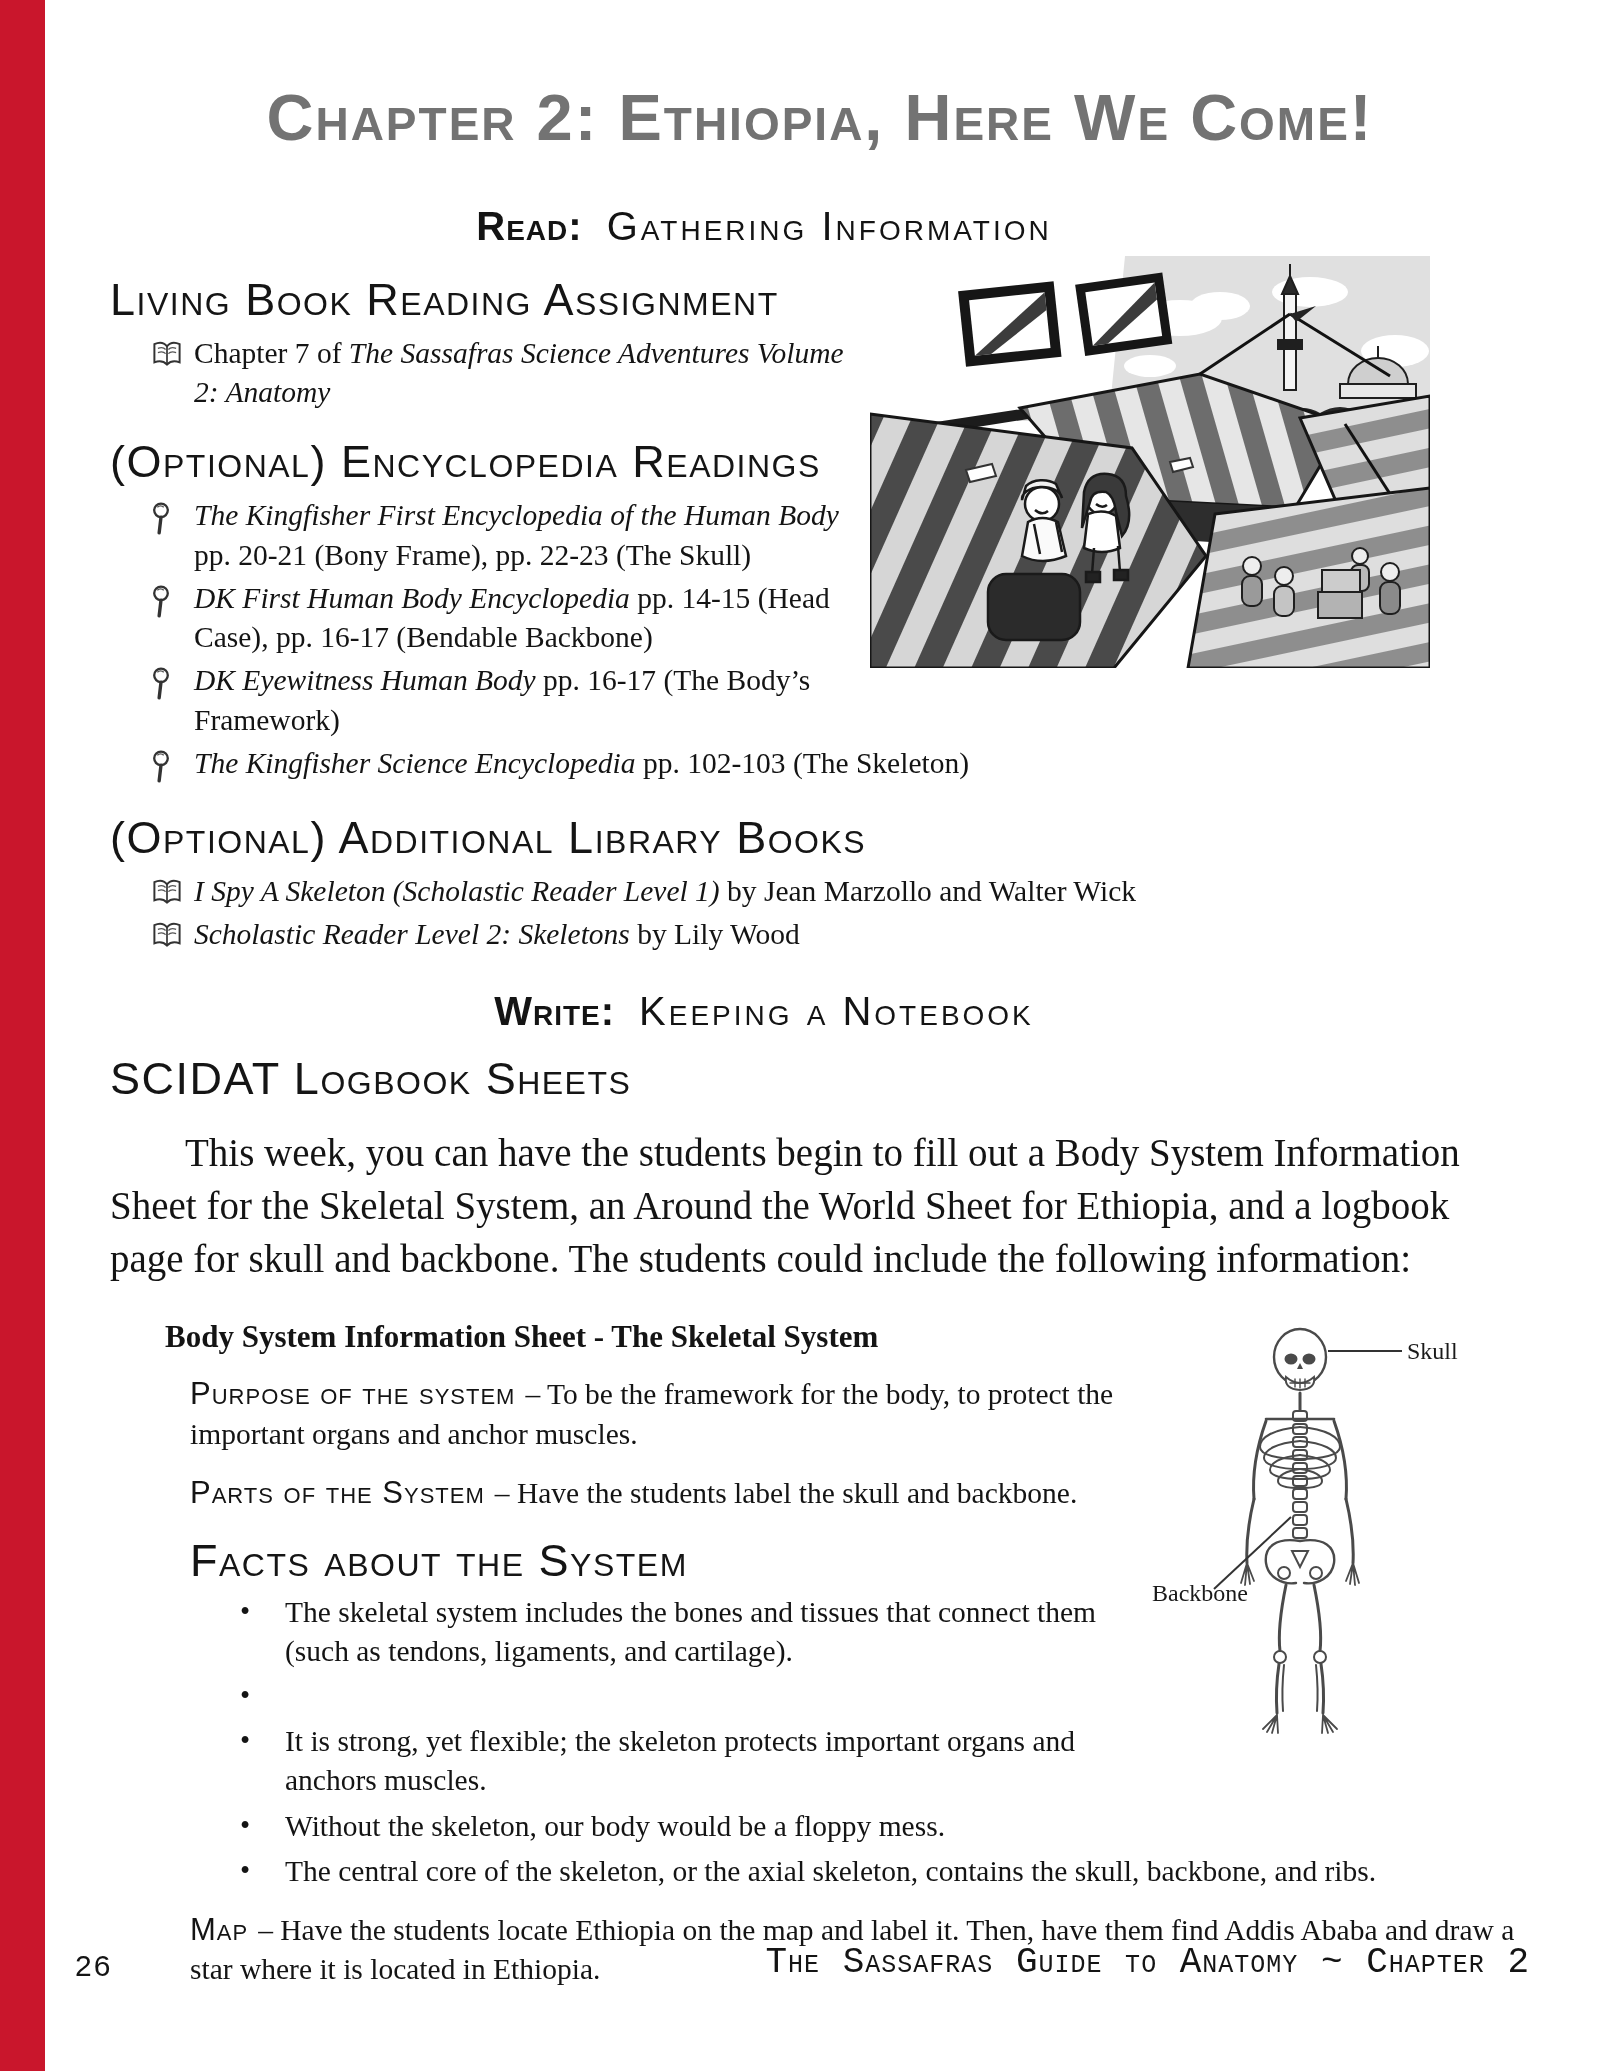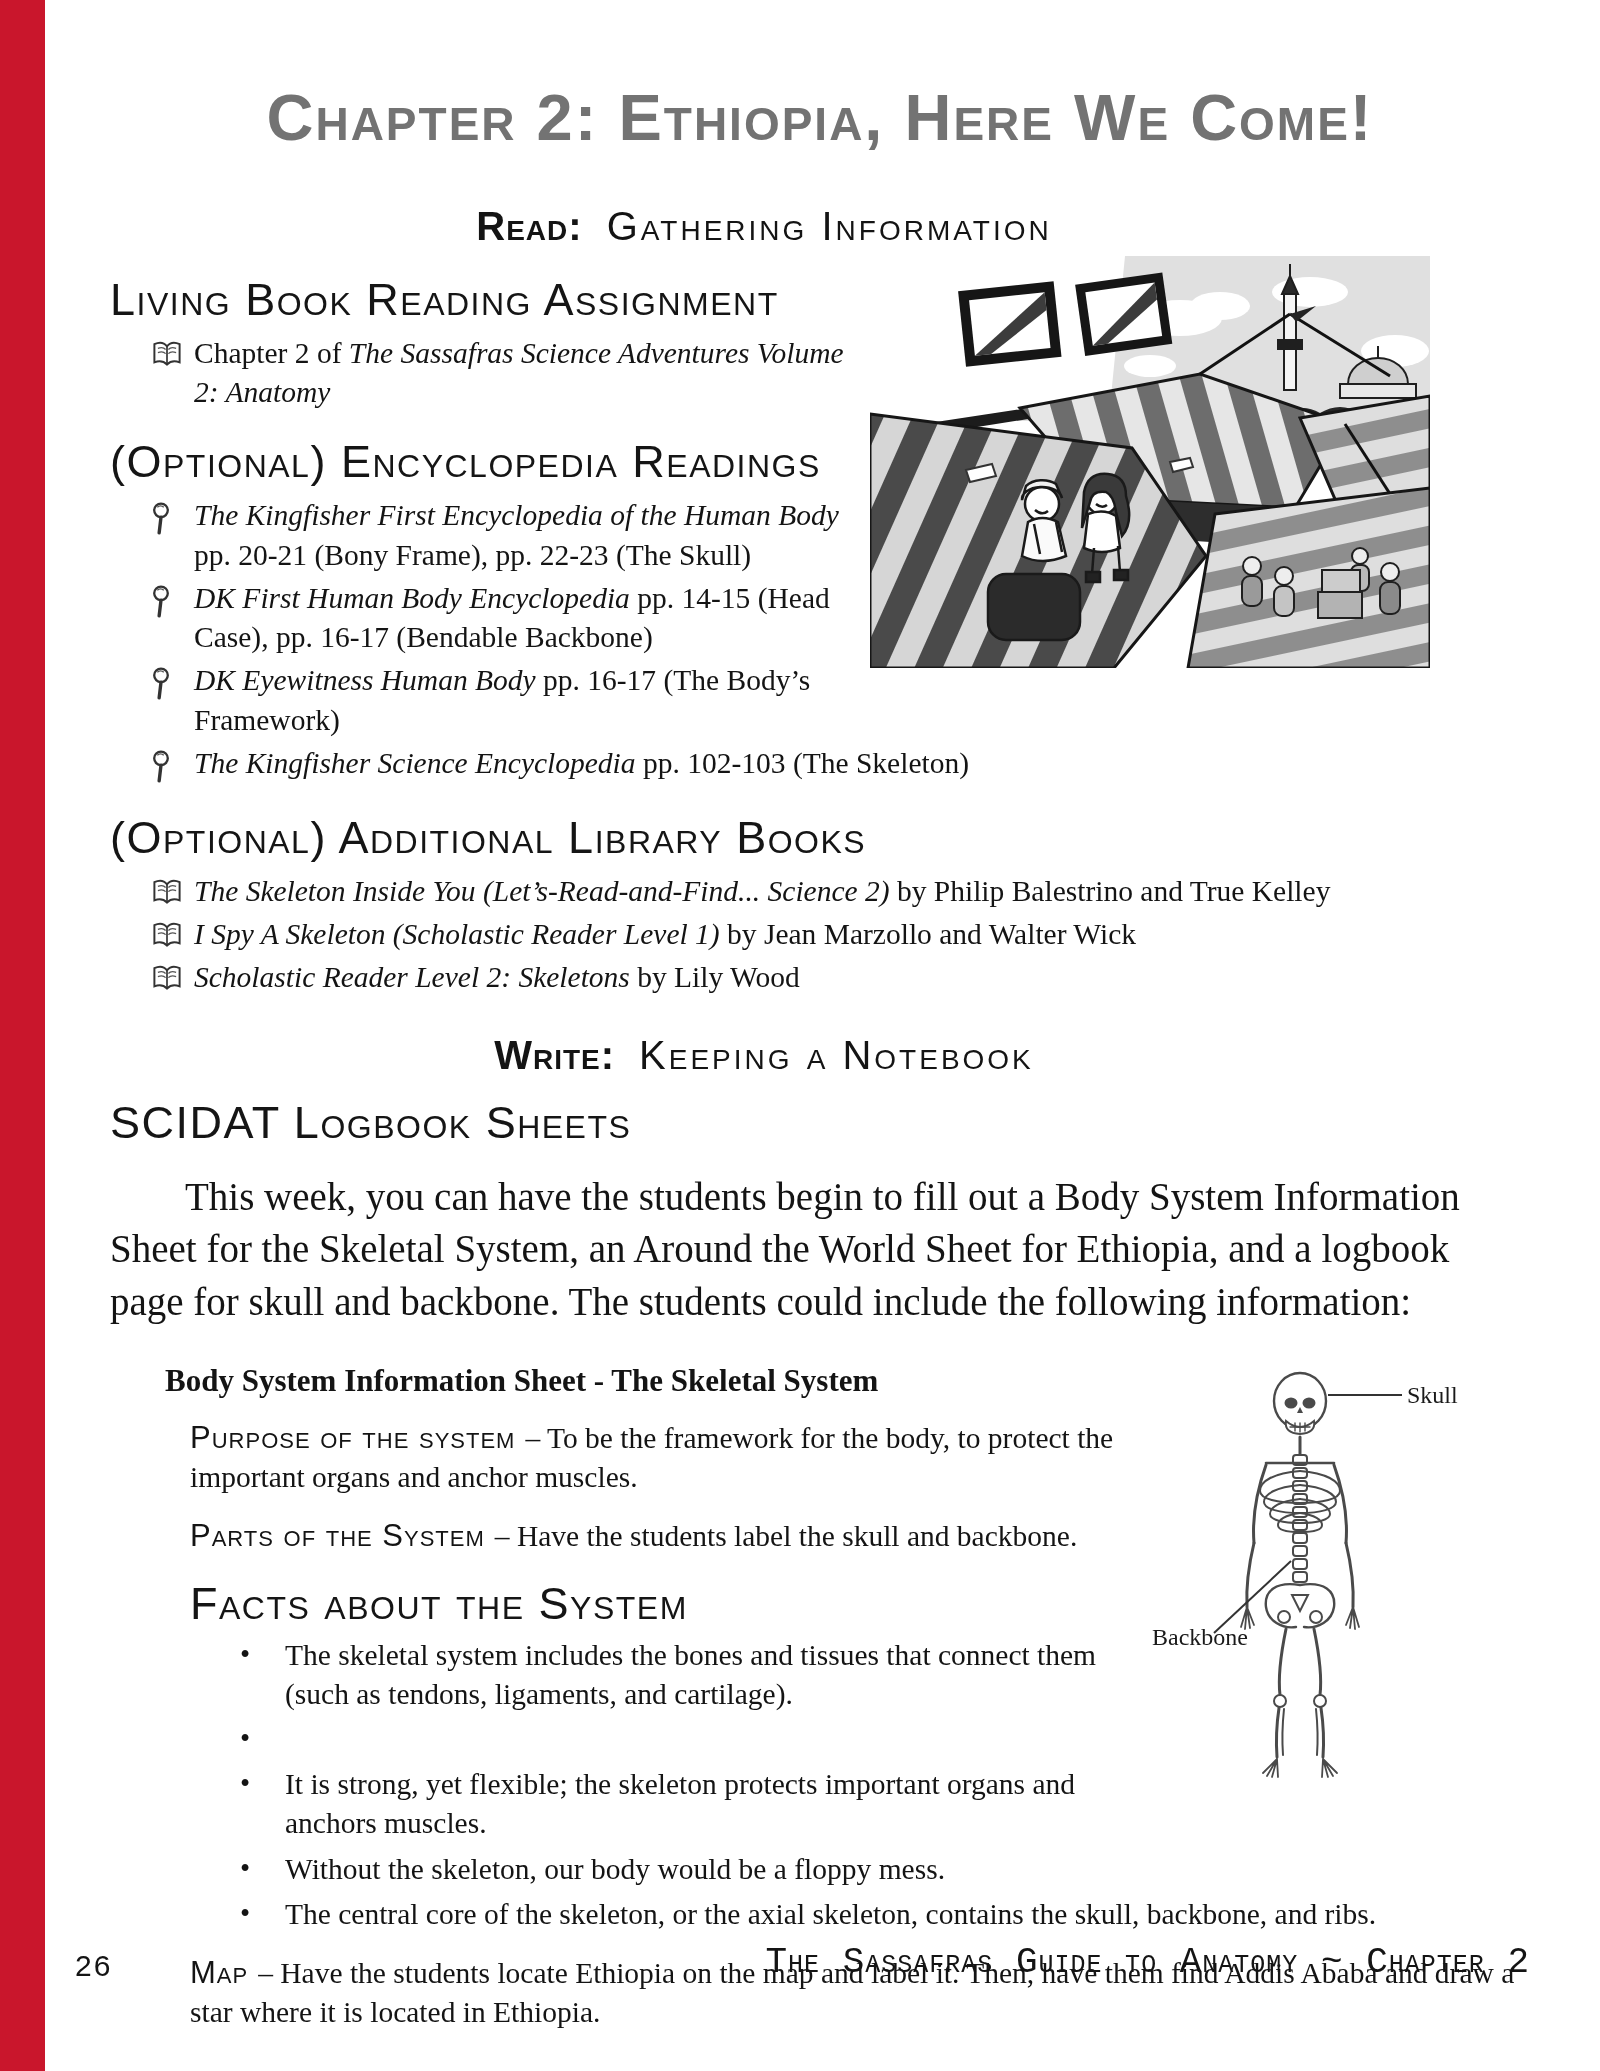--- a/index.html
+++ b/index.html
@@ -169,21 +169,21 @@
   <h3 class="sub">Living Book Reading Assignment</h3>
   <ul class="ref-list">
     <li>
       <span class="li-icon">
         <svg width="34" height="28" viewBox="0 0 22 20">
             <path d="M2 3 C6 1 9 2 11 4.5 C13 2 16 1 20 3 L20 16 C16 14.5 13 15.5 11 17.5 C9 15.5 6 14.5 2 16 Z" fill="#ffffff" stroke="#333" stroke-width="1.4"></path>
             <line x1="11" y1="4.5" x2="11" y2="17.5" stroke="#333" stroke-width="1.2"></line>
             <path d="M4.5 6 C7 5 9 5.6 10 6.8 M4.5 9 C7 8 9 8.6 10 9.8 M12 6.8 C13 5.6 15 5 17.5 6 M12 9.8 C13 8.6 15 8 17.5 9" fill="none" stroke="#555" stroke-width="0.9"></path>
           </svg>
       </span>
-      <span class="li-text"><span>Chapter 2 of </span><em>The Sassafras Science Adventures Volume 2: Anatomy</em></span>
+      <span class="li-text"><span>Chapter 7 of </span><em>The Sassafras Science Adventures Volume 2: Anatomy</em></span>
     </li>
   </ul>
 
   <h3 class="sub">(Optional) Encyclopedia Readings</h3>
   <ul class="ref-list">
     <li>
       <span class="li-icon">
         <svg width="22" height="34" viewBox="0 0 14 22">
             <circle cx="7" cy="5.4" r="4.4" fill="#ffffff" stroke="#333" stroke-width="1.5"></circle>
             <path d="M4.6 3.4 a3 3 0 0 1 4.2 0" fill="none" stroke="#555" stroke-width="1"></path>
@@ -219,30 +219,20 @@
             <path d="M4.6 3.4 a3 3 0 0 1 4.2 0" fill="none" stroke="#555" stroke-width="1"></path>
             <path d="M7 9.8 Q6.4 15 5.8 20" fill="none" stroke="#333" stroke-width="2.2" stroke-linecap="round"></path>
           </svg>
       </span>
       <span class="li-text"><em>The Kingfisher Science Encyclopedia</em><span> pp. 102-103 (The Skeleton)</span></span>
     </li>
   </ul>
 
   <h3 class="sub clear">(Optional) Additional Library Books</h3>
   <ul class="ref-list">
-    <li>
-      <span class="li-icon">
-        <svg width="34" height="28" viewBox="0 0 22 20">
-            <path d="M2 3 C6 1 9 2 11 4.5 C13 2 16 1 20 3 L20 16 C16 14.5 13 15.5 11 17.5 C9 15.5 6 14.5 2 16 Z" fill="#ffffff" stroke="#333" stroke-width="1.4"></path>
-            <line x1="11" y1="4.5" x2="11" y2="17.5" stroke="#333" stroke-width="1.2"></line>
-            <path d="M4.5 6 C7 5 9 5.6 10 6.8 M4.5 9 C7 8 9 8.6 10 9.8 M12 6.8 C13 5.6 15 5 17.5 6 M12 9.8 C13 8.6 15 8 17.5 9" fill="none" stroke="#555" stroke-width="0.9"></path>
-          </svg>
-      </span>
-      <span class="li-text"><em>The Skeleton Inside You (Let’s-Read-and-Find... Science 2)</em><span> by Philip Balestrino and True Kelley</span></span>
-    </li>
     <li>
       <span class="li-icon">
         <svg width="34" height="28" viewBox="0 0 22 20">
             <path d="M2 3 C6 1 9 2 11 4.5 C13 2 16 1 20 3 L20 16 C16 14.5 13 15.5 11 17.5 C9 15.5 6 14.5 2 16 Z" fill="#ffffff" stroke="#333" stroke-width="1.4"></path>
             <line x1="11" y1="4.5" x2="11" y2="17.5" stroke="#333" stroke-width="1.2"></line>
             <path d="M4.5 6 C7 5 9 5.6 10 6.8 M4.5 9 C7 8 9 8.6 10 9.8 M12 6.8 C13 5.6 15 5 17.5 6 M12 9.8 C13 8.6 15 8 17.5 9" fill="none" stroke="#555" stroke-width="0.9"></path>
           </svg>
       </span>
       <span class="li-text"><em>I Spy A Skeleton (Scholastic Reader Level 1)</em><span> by Jean Marzollo and Walter Wick</span></span>
     </li>

